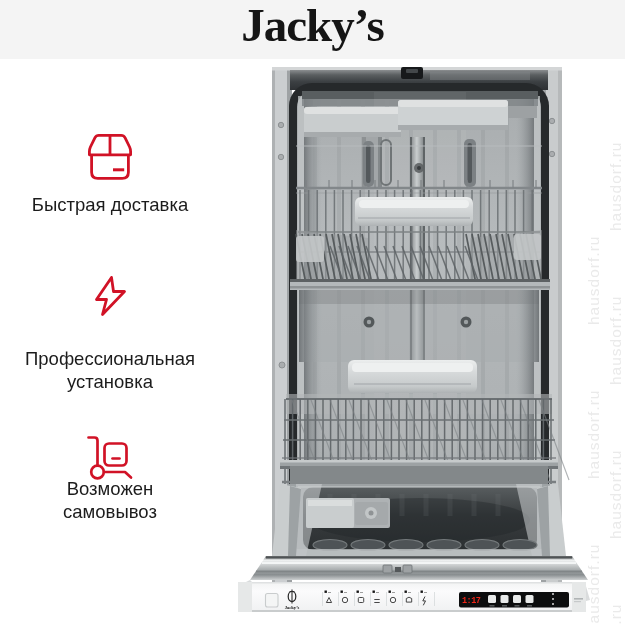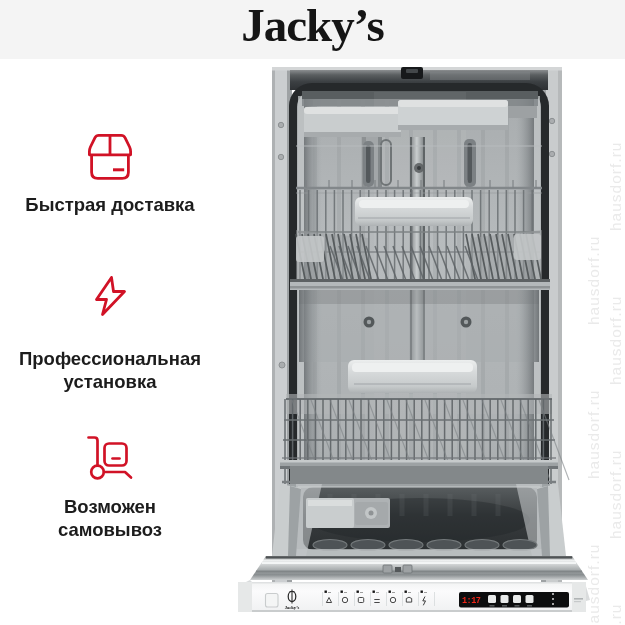--- a/index.html
+++ b/index.html
@@ -1,20 +1,20 @@
 <!DOCTYPE html>
 <html><head><meta charset="utf-8">
 <style>
 html,body{margin:0;padding:0;width:625px;height:625px;background:#ffffff;overflow:hidden;
 font-family:"Liberation Sans",sans-serif;}
 .hdr{position:absolute;left:0;top:0;width:625px;height:59px;background:#f4f4f4;}
 .logo{position:absolute;left:0;top:0;width:625px;height:59px;text-align:center;
 font-family:"Liberation Serif",serif;font-weight:bold;font-size:47px;line-height:51px;
 color:#151515;letter-spacing:-1px;}
-.cap{position:absolute;color:#1c1c1c;font-weight:bold;font-size:18.5px;line-height:23px;
+.cap{position:absolute;color:#1c1c1c;font-weight:normal;font-size:18.5px;line-height:23px;
 text-align:center;width:220px;left:0;}
 .icon{position:absolute;}
 .wm{position:absolute;width:16px;height:113px;overflow:visible;}
 .wm span{display:block;transform:rotate(-90deg) translateX(-113px);transform-origin:0 0;
 white-space:nowrap;font-size:15.5px;letter-spacing:1px;color:#eaeaea;width:113px;}
 </style></head>
 <body>
 
 <div class="hdr"></div>
 
@@ -36,21 +36,21 @@
 <div class="cap" style="top:347px">Профессиональная<br>установка</div>
 
 <svg class="icon" style="left:85px;top:434px" width="50" height="48" viewBox="0 0 50 48">
 <path d="M3.5 3.5 h6 q3 0 3 3 v25" fill="none" stroke="#d11226" stroke-width="2.7" stroke-linecap="round"></path>
 <circle cx="12.5" cy="38" r="6.3" fill="none" stroke="#d11226" stroke-width="2.7"></circle>
 <rect x="19.5" y="9.5" width="22" height="22" rx="4.5" fill="none" stroke="#d11226" stroke-width="2.7"></rect>
 <path d="M27.5 24.5 h7" stroke="#d11226" stroke-width="2.7" stroke-linecap="round"></path>
 <path d="M19 38 h21 l6 5.5" fill="none" stroke="#d11226" stroke-width="2.7" stroke-linecap="round" stroke-linejoin="round"></path>
 </svg>
 
-<div class="cap" style="top:495px">Возможен<br>самовывоз</div>
+<div class="cap" style="top:477px">Возможен<br>самовывоз</div>
 
 <div class="wm" style="left:585px;top:212px">
     <span>hausdorf.ru</span>
   </div>
 
 <div class="wm" style="left:585px;top:366px">
     <span>hausdorf.ru</span>
   </div>
 
 <div class="wm" style="left:585px;top:520px">

